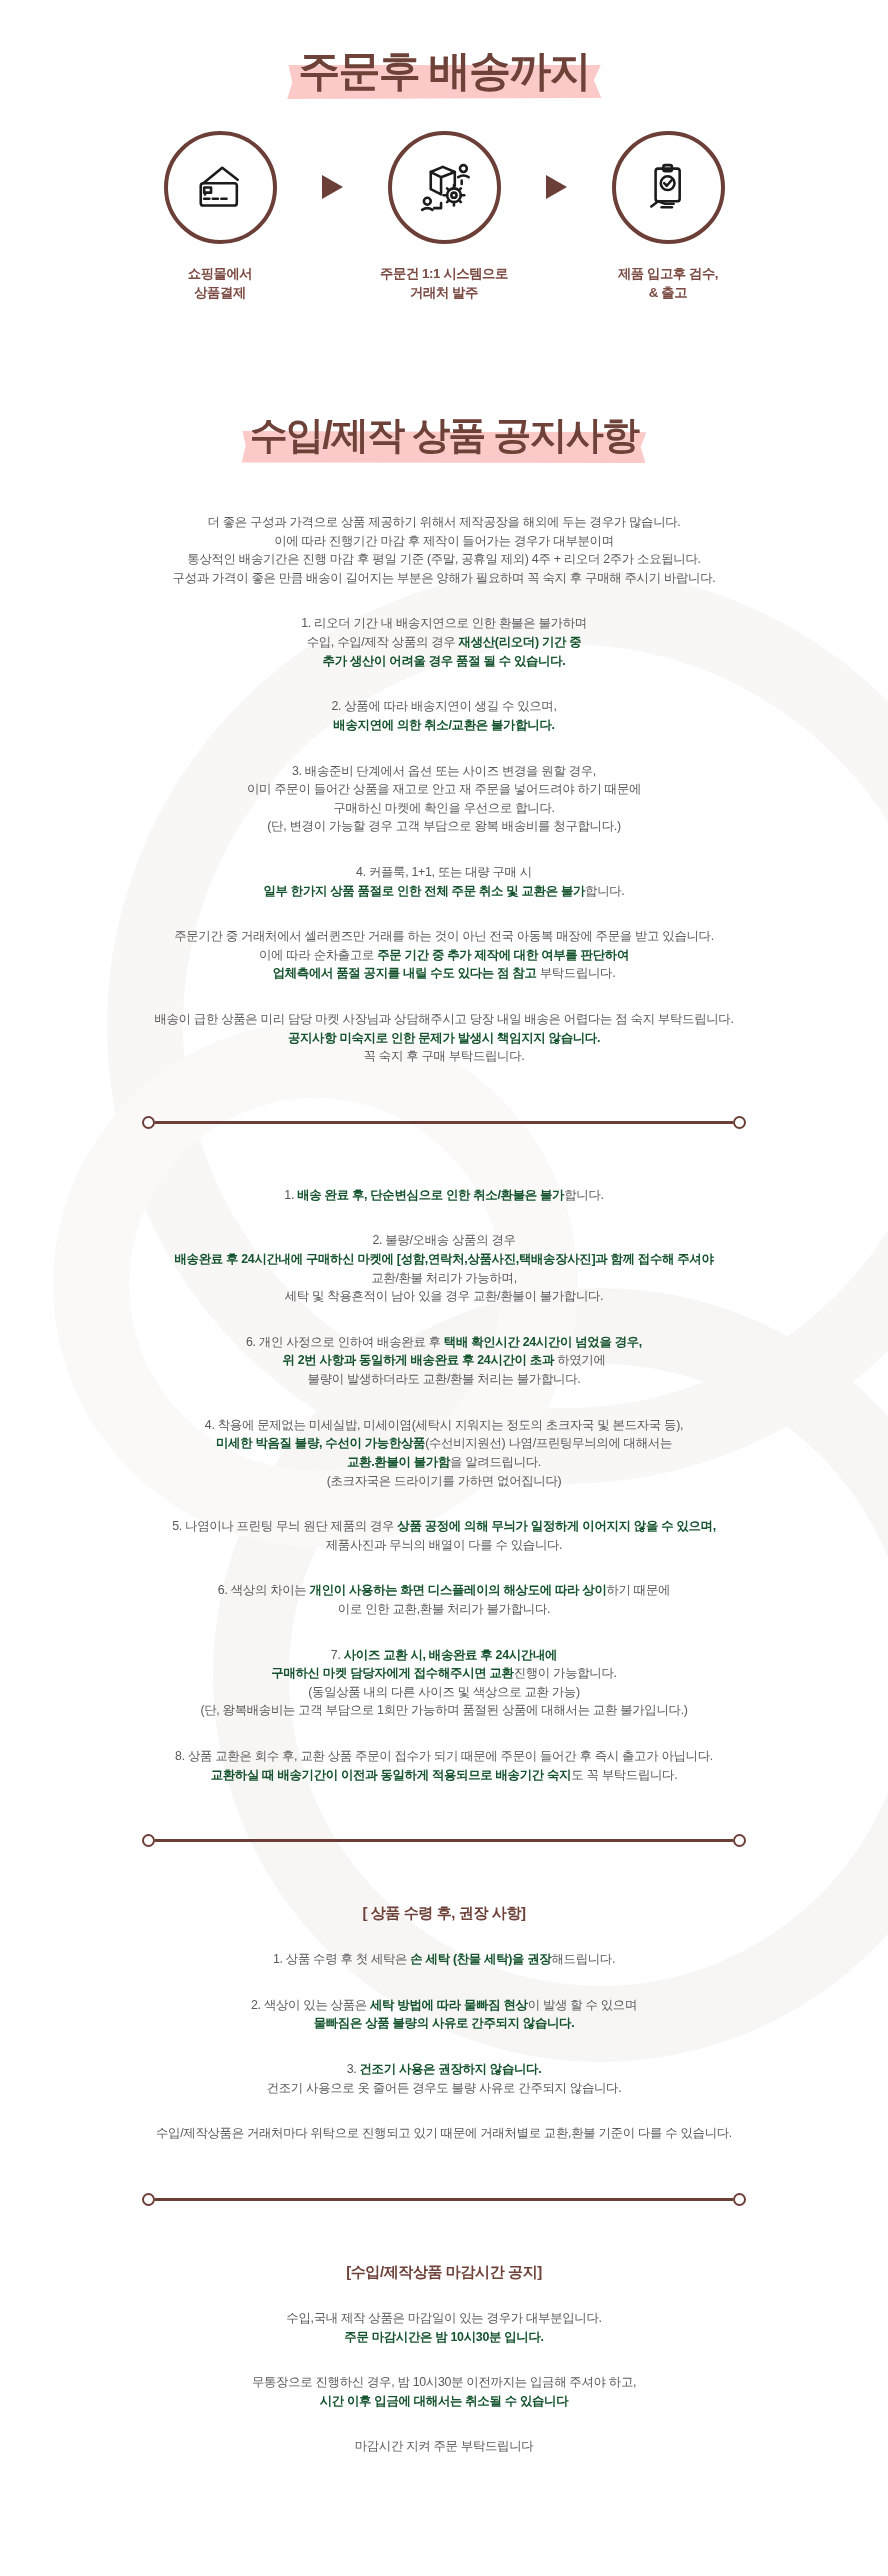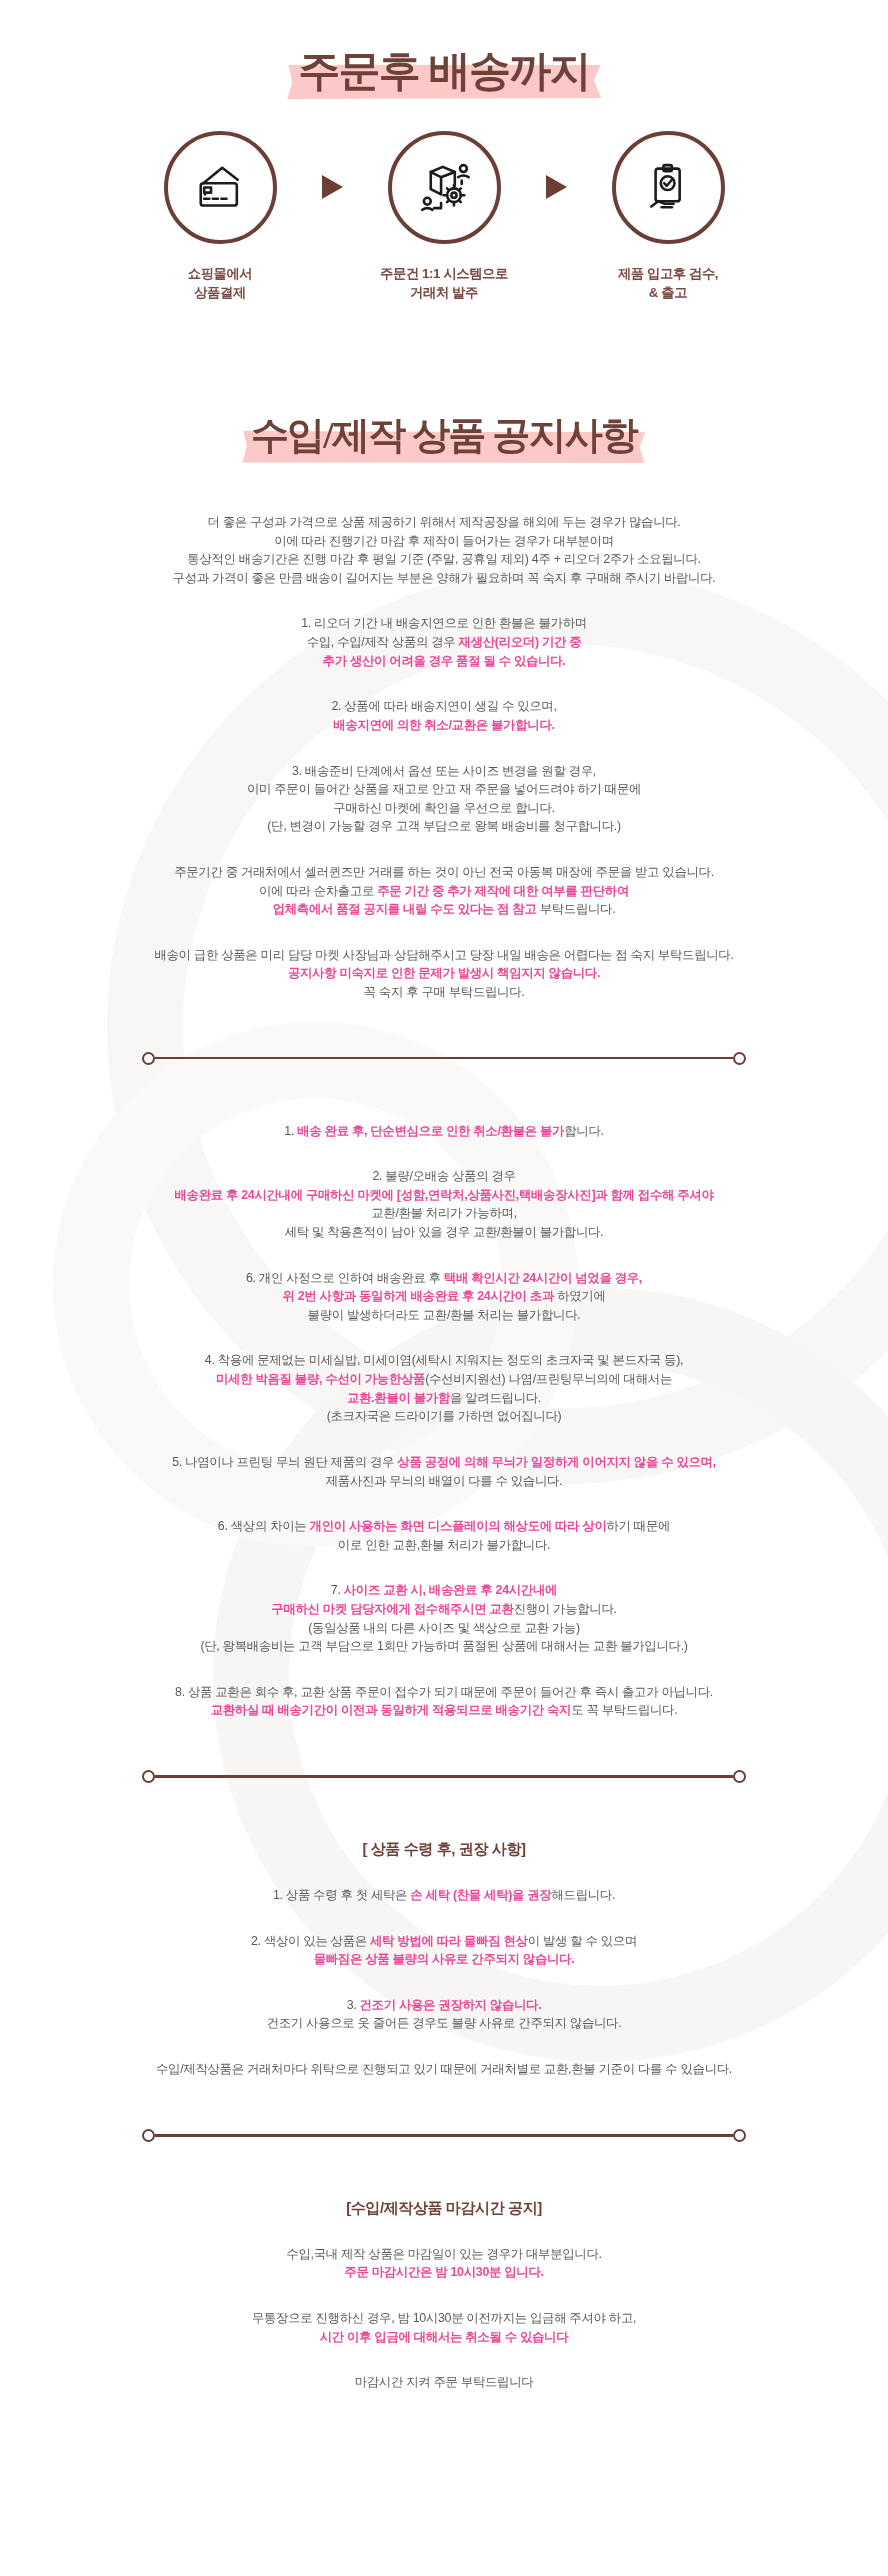--- a/index.html
+++ b/index.html
@@ -19,21 +19,21 @@
 
   
   .big-title{margin:0;padding-top:50px;line-height:1;}
   .big-title .hl{position:relative;display:inline-block;}
   .big-title .hl .tape{
     position:absolute;left:-12.4px;right:-12.4px;bottom:-7px;height:34px;background:#fbc9c7;z-index:0;
     clip-path:polygon(0.8% 0%,99.6% 0%,97.4% 45%,99.8% 97%,0.4% 100%,2% 52%);
   }
   .big-title .hl .txt{position:relative;z-index:1;font-size:42px;font-weight:800;color:#6e4139;letter-spacing:-1.8px;}
 
-  .notice-title{margin:8px;margin-top:114px;line-height:1;font-family:Liberation Serif, serif;}
+  .notice-title{margin:8px;margin-top:114px;line-height:1;}
   .notice-title .hl{position:relative;display:inline-block;}
   .notice-title .hl .tape{
     position:absolute;left:-9px;right:-9px;bottom:-9px;height:32px;background:#fbc9c7;z-index:0;
     clip-path:polygon(0.4% 0%,99.8% 4%,98.4% 50%,99.6% 100%,0.2% 98%,1.2% 46%);
   }
   .notice-title .hl .txt{position:relative;z-index:1;font-size:38px;font-weight:800;color:#6e4139;letter-spacing:-1.8px;}
 
   
   .steps{margin-top:39px;display:flex;align-items:flex-start;justify-content:center;gap:17px;}
   .step{width:169px;}
@@ -45,21 +45,21 @@
   .step-label{margin-top:19.5px;font-size:13.3px;font-weight:700;color:#7b4a42;line-height:1.45;letter-spacing:-0.4px;}
   .arrow{
     margin-top:44px;width:0;height:0;
     border-left:21px solid #6b3f37;border-top:12.4px solid transparent;border-bottom:12.4px solid transparent;
   }
 
   
   .sections{margin-top:59px;padding-bottom:53px;}
   .sec-heading{margin:0 0 27px 0;font-size:15px;font-weight:800;color:#6e4139;letter-spacing:-0.4px;}
   .para{margin:0 0 27px 0;font-size:12.4px;line-height:1.5;color:#595959;letter-spacing:-0.3px;}
-  .para .red{color:#ec4899;font-weight:700;}
+  .para .red{color:#14532d;font-weight:700;}
   .notice-section{margin-bottom:7px;}
   .divider{display:flex;align-items:center;width:604px;margin:50px auto 57px auto;}
   .divider .ring{width:9px;height:9px;border:2.7px solid #6b3f37;border-radius:50%;background:#fff;flex:0 0 auto;}
   .divider .bar{flex:1 1 auto;height:2.7px;background:#6b3f37;}
 </style>
 </head>
 <body>
 
 <div class="page">
   <div class="wm wm1"></div>
@@ -154,20 +154,21 @@
         <span class="txt">수입/제작 상품 공지사항</span>
       </span>
     </h2>
 
     <div class="sections">
         <section class="notice-section">
           <p class="para"><span>더 좋은 구성과 가격으로 상품 제공하기 위해서 제작공장을 해외에 두는 경우가 많습니다.</span><br><span>이에 따라 진행기간 마감 후 제작이 들어가는 경우가 대부분이며</span><br><span>통상적인 배송기간은 진행 마감 후 평일 기준 (주말, 공휴일 제외) 4주 + 리오더 2주가 소요됩니다.</span><br><span>구성과 가격이 좋은 만큼 배송이 길어지는 부분은 양해가 필요하며 꼭 숙지 후 구매해 주시기 바랍니다.</span></p>
           <p class="para"><span>1. 리오더 기간 내 배송지연으로 인한 환불은 불가하며</span><br><span>수입, 수입/제작 상품의 경우 </span><span class="red">재생산(리오더) 기간 중</span><br><span class="red">추가 생산이 어려울 경우 품절 될 수 있습니다.</span></p>
           <p class="para"><span>2. 상품에 따라 배송지연이 생길 수 있으며,</span><br><span class="red">배송지연에 의한 취소/교환은 불가합니다.</span></p>
           <p class="para"><span>3. 배송준비 단계에서 옵션 또는 사이즈 변경을 원할 경우,</span><br><span>이미 주문이 들어간 상품을 재고로 안고 재 주문을 넣어드려야 하기 때문에</span><br><span>구매하신 마켓에 확인을 우선으로 합니다.</span><br><span>(단, 변경이 가능할 경우 고객 부담으로 왕복 배송비를 청구합니다.)</span></p>
+          <p class="para"><span>4. 커플룩, 1+1, 또는 대량 구매 시</span><br><span class="red">일부 한가지 상품 품절로 인한 전체 주문 취소 및 교환은 불가</span><span>합니다.</span></p>
           <p class="para"><span>주문기간 중 거래처에서 셀러퀸즈만 거래를 하는 것이 아닌 전국 아동복 매장에 주문을 받고 있습니다.</span><br><span>이에 따라 순차출고로 </span><span class="red">주문 기간 중 추가 제작에 대한 여부를 판단하여</span><br><span class="red">업체측에서 품절 공지를 내릴 수도 있다는 점 참고</span><span> 부탁드립니다.</span></p>
           <p class="para"><span>배송이 급한 상품은 미리 담당 마켓 사장님과 상담해주시고 당장 내일 배송은 어렵다는 점 숙지 부탁드립니다.</span><br><span class="red">공지사항 미숙지로 인한 문제가 발생시 책임지지 않습니다.</span><br><span>꼭 숙지 후 구매 부탁드립니다.</span></p>
         </section>
         <div class="divider">
           <span class="ring"></span>
           <span class="bar"></span>
           <span class="ring"></span>
         </div>
         <section class="notice-section">
           <p class="para"><span>1. </span><span class="red">배송 완료 후, 단순변심으로 인한 취소/환불은 불가</span><span>합니다.</span></p>

